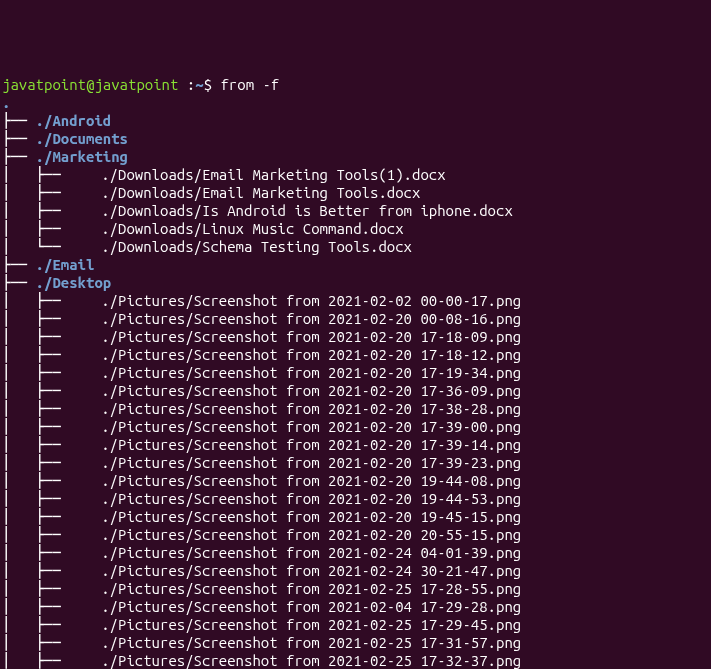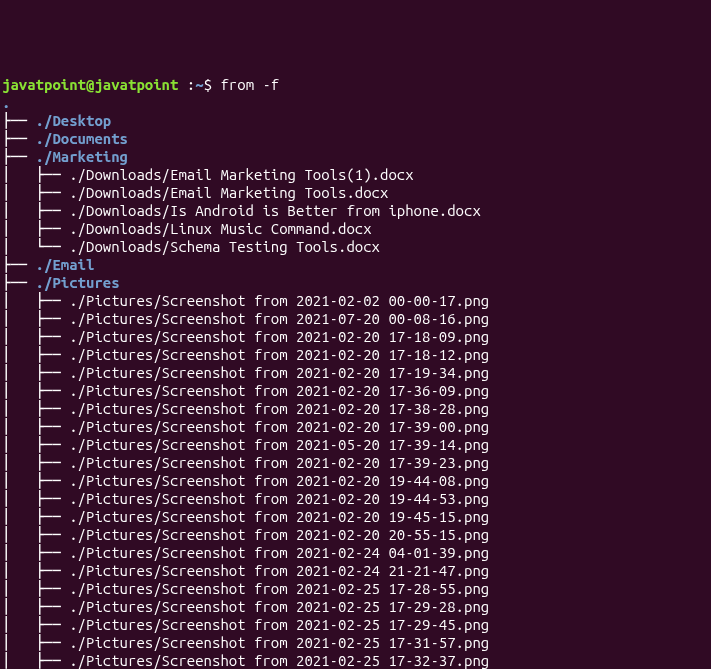--- a/index.html
+++ b/index.html
@@ -8,62 +8,62 @@
     color: #ffffff;
     font-family: "Ubuntu Mono", "DejaVu Sans Mono", Consolas, monospace;
     font-size: 15px;
     line-height: 18px;
     padding: 4px 2px;
     width: 711px;
     height: 669px;
     overflow: hidden;
     white-space: pre;
   }
-  .prompt-user { color: #8ae234; font-weight: bold; }
+  .prompt-user { color: #8ae234; font-weight: normal; }
   .prompt-path { color: #739fcf; font-weight: bold; }
   .cmd { color: #ffffff; }
   .dir { color: #739fcf; font-weight: bold; }
-  .file { color: #ffffff; }
+  .file { color: #ffffff; margin-left: 32px; }
   .tree-line { color: #ffffff; }
 </style>
 </head>
 <body>
 
 
 
 <div><span><span class="prompt-user">javatpoint@javatpoint</span><span class="cmd"> :</span><span class="prompt-path">~</span><span class="cmd">$ </span><span class="cmd">from -f</span></span>
 <span class="dir">.</span>
-<span><span class="tree-line">├── </span><span class="dir">./Desktop</span></span>
+<span><span class="tree-line">├── </span><span class="dir">./Android</span></span>
 <span><span class="tree-line">├── </span><span class="dir">./Documents</span></span>
 <span><span class="tree-line">├── </span><span class="dir">./Marketing</span></span>
 <span id="downloads-list"><span><span class="tree-line">│   ├── </span><span class="file">./Downloads/Email Marketing Tools(1).docx</span></span>
 <span><span class="tree-line">│   ├── </span><span class="file">./Downloads/Email Marketing Tools.docx</span></span>
 <span><span class="tree-line">│   ├── </span><span class="file">./Downloads/Is Android is Better from iphone.docx</span></span>
 <span><span class="tree-line">│   ├── </span><span class="file">./Downloads/Linux Music Command.docx</span></span>
 <span><span class="tree-line">│   └── </span><span class="file">./Downloads/Schema Testing Tools.docx</span></span>
 </span><span><span class="tree-line">├── </span><span class="dir">./Email</span></span>
-<span><span class="tree-line">├── </span><span class="dir">./Pictures</span></span>
+<span><span class="tree-line">├── </span><span class="dir">./Desktop</span></span>
 <span id="pictures-list"><span><span class="tree-line">│   ├── </span><span class="file">./Pictures/Screenshot from 2021-02-02 00-00-17.png</span></span>
-<span><span class="tree-line">│   ├── </span><span class="file">./Pictures/Screenshot from 2021-07-20 00-08-16.png</span></span>
+<span><span class="tree-line">│   ├── </span><span class="file">./Pictures/Screenshot from 2021-02-20 00-08-16.png</span></span>
 <span><span class="tree-line">│   ├── </span><span class="file">./Pictures/Screenshot from 2021-02-20 17-18-09.png</span></span>
 <span><span class="tree-line">│   ├── </span><span class="file">./Pictures/Screenshot from 2021-02-20 17-18-12.png</span></span>
 <span><span class="tree-line">│   ├── </span><span class="file">./Pictures/Screenshot from 2021-02-20 17-19-34.png</span></span>
 <span><span class="tree-line">│   ├── </span><span class="file">./Pictures/Screenshot from 2021-02-20 17-36-09.png</span></span>
 <span><span class="tree-line">│   ├── </span><span class="file">./Pictures/Screenshot from 2021-02-20 17-38-28.png</span></span>
 <span><span class="tree-line">│   ├── </span><span class="file">./Pictures/Screenshot from 2021-02-20 17-39-00.png</span></span>
-<span><span class="tree-line">│   ├── </span><span class="file">./Pictures/Screenshot from 2021-05-20 17-39-14.png</span></span>
+<span><span class="tree-line">│   ├── </span><span class="file">./Pictures/Screenshot from 2021-02-20 17-39-14.png</span></span>
 <span><span class="tree-line">│   ├── </span><span class="file">./Pictures/Screenshot from 2021-02-20 17-39-23.png</span></span>
 <span><span class="tree-line">│   ├── </span><span class="file">./Pictures/Screenshot from 2021-02-20 19-44-08.png</span></span>
 <span><span class="tree-line">│   ├── </span><span class="file">./Pictures/Screenshot from 2021-02-20 19-44-53.png</span></span>
 <span><span class="tree-line">│   ├── </span><span class="file">./Pictures/Screenshot from 2021-02-20 19-45-15.png</span></span>
 <span><span class="tree-line">│   ├── </span><span class="file">./Pictures/Screenshot from 2021-02-20 20-55-15.png</span></span>
 <span><span class="tree-line">│   ├── </span><span class="file">./Pictures/Screenshot from 2021-02-24 04-01-39.png</span></span>
-<span><span class="tree-line">│   ├── </span><span class="file">./Pictures/Screenshot from 2021-02-24 21-21-47.png</span></span>
+<span><span class="tree-line">│   ├── </span><span class="file">./Pictures/Screenshot from 2021-02-24 30-21-47.png</span></span>
 <span><span class="tree-line">│   ├── </span><span class="file">./Pictures/Screenshot from 2021-02-25 17-28-55.png</span></span>
-<span><span class="tree-line">│   ├── </span><span class="file">./Pictures/Screenshot from 2021-02-25 17-29-28.png</span></span>
+<span><span class="tree-line">│   ├── </span><span class="file">./Pictures/Screenshot from 2021-02-04 17-29-28.png</span></span>
 <span><span class="tree-line">│   ├── </span><span class="file">./Pictures/Screenshot from 2021-02-25 17-29-45.png</span></span>
 <span><span class="tree-line">│   ├── </span><span class="file">./Pictures/Screenshot from 2021-02-25 17-31-57.png</span></span>
 <span><span class="tree-line">│   ├── </span><span class="file">./Pictures/Screenshot from 2021-02-25 17-32-37.png</span></span>
 
 
 
 
 </span></div>
 
 

